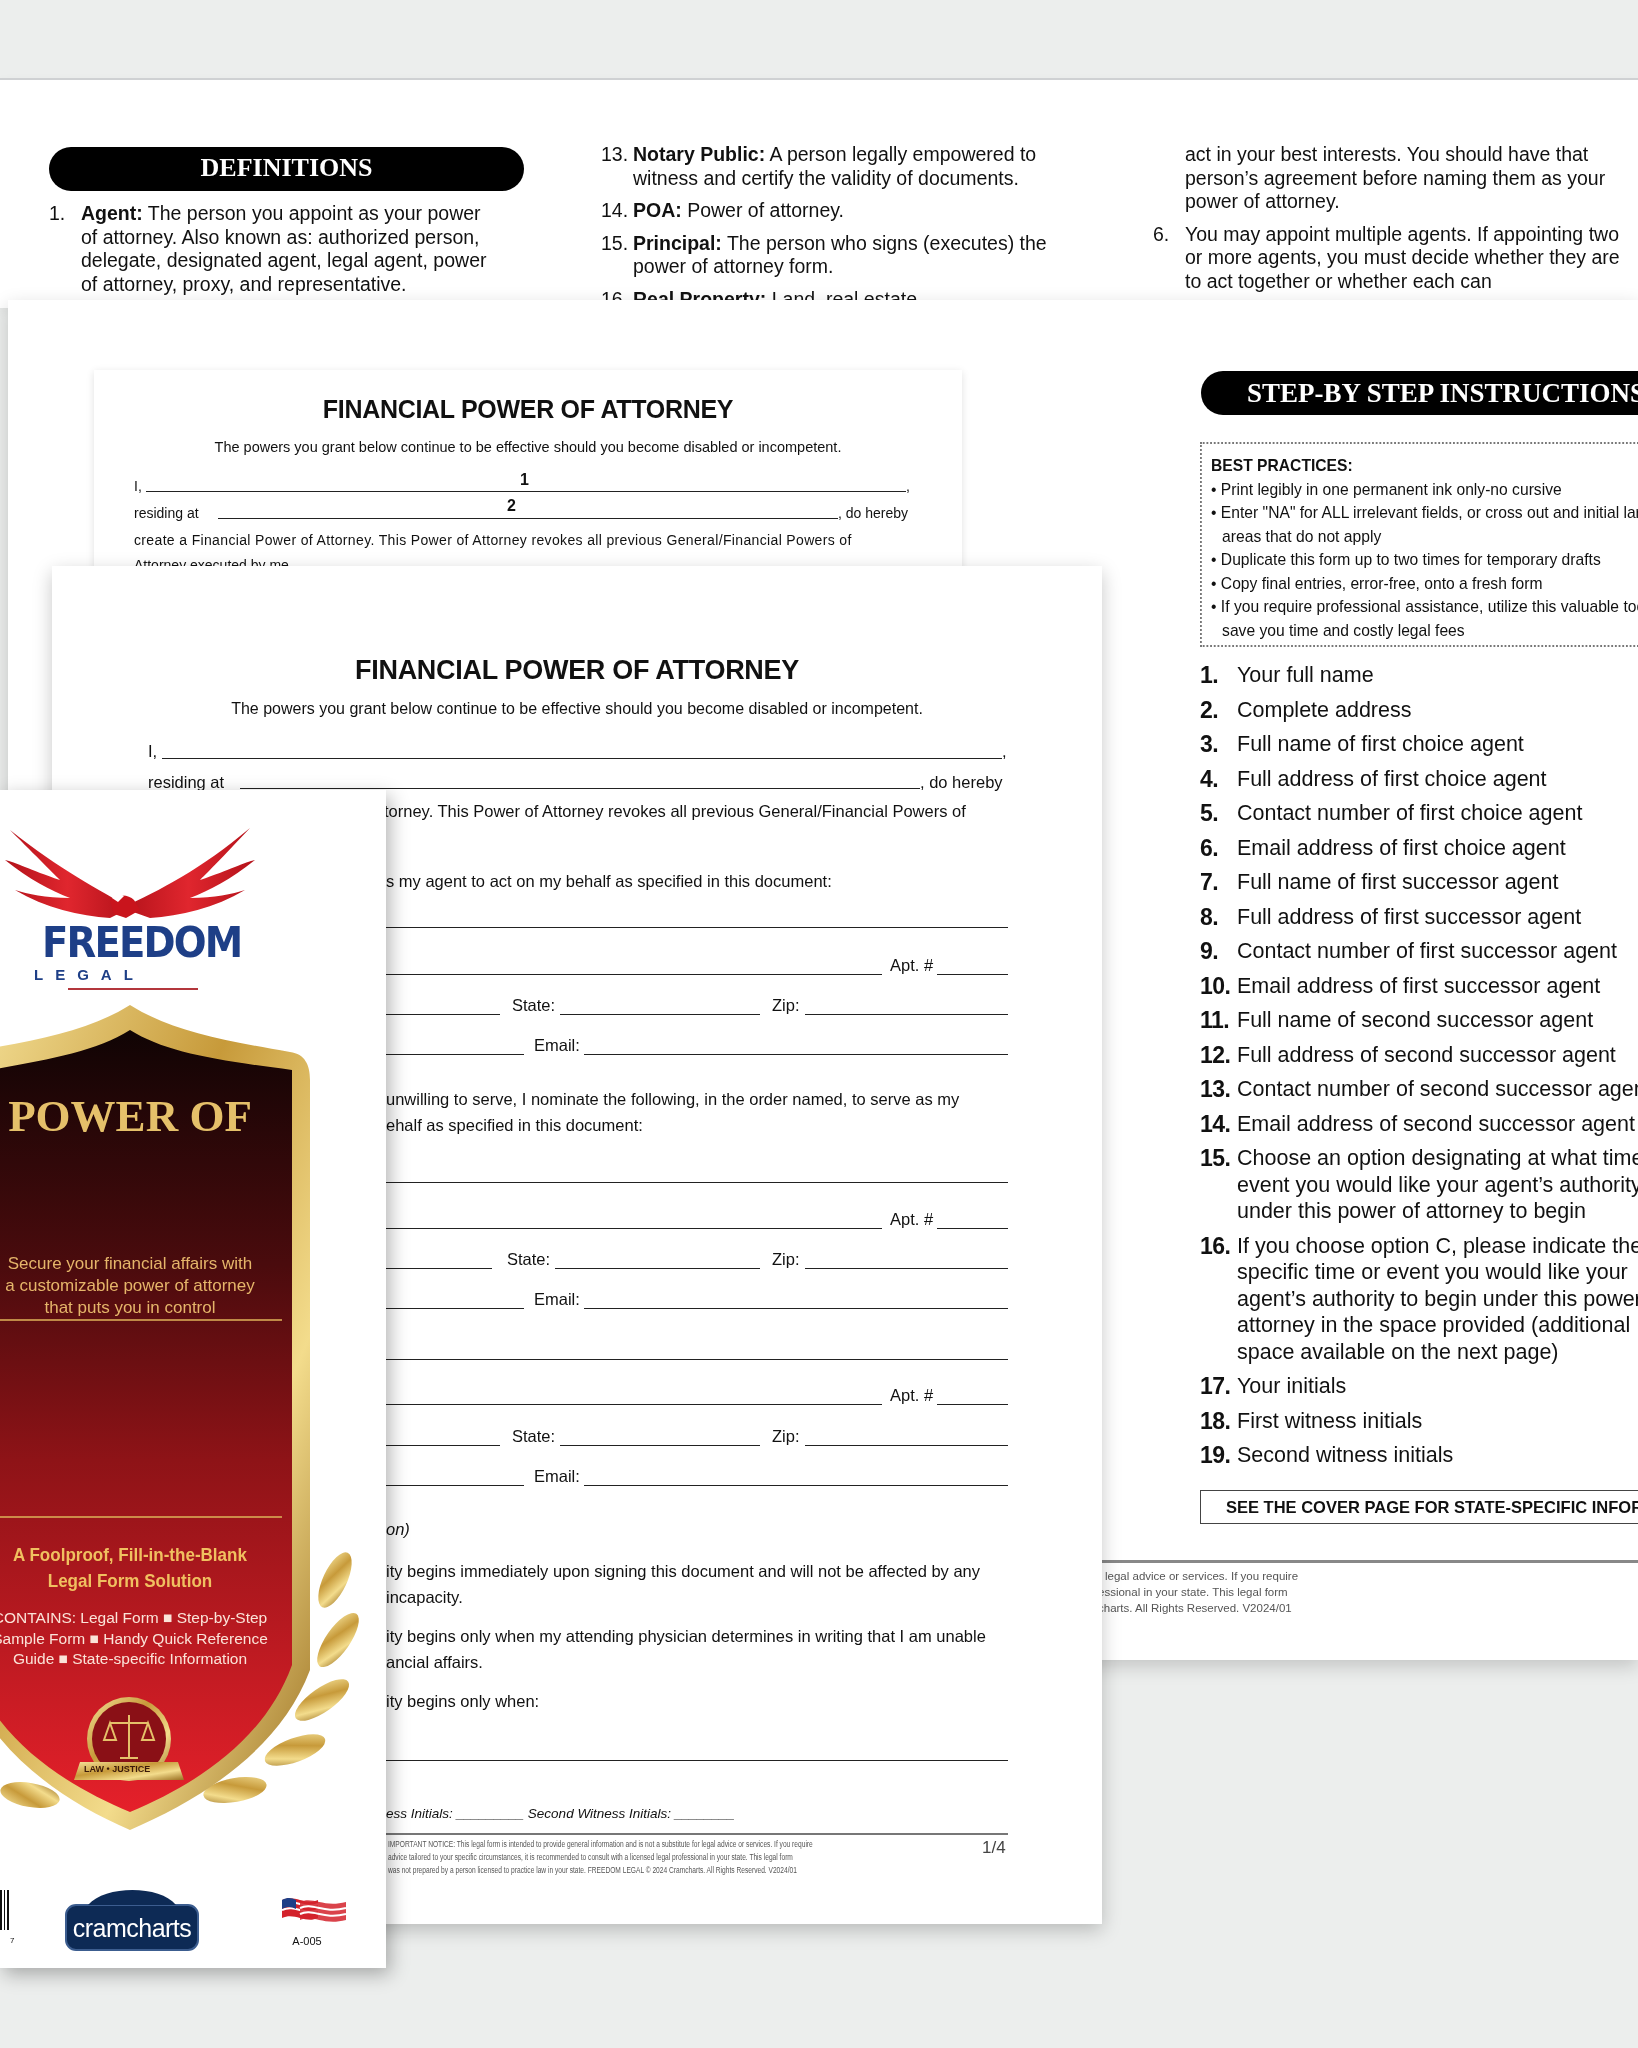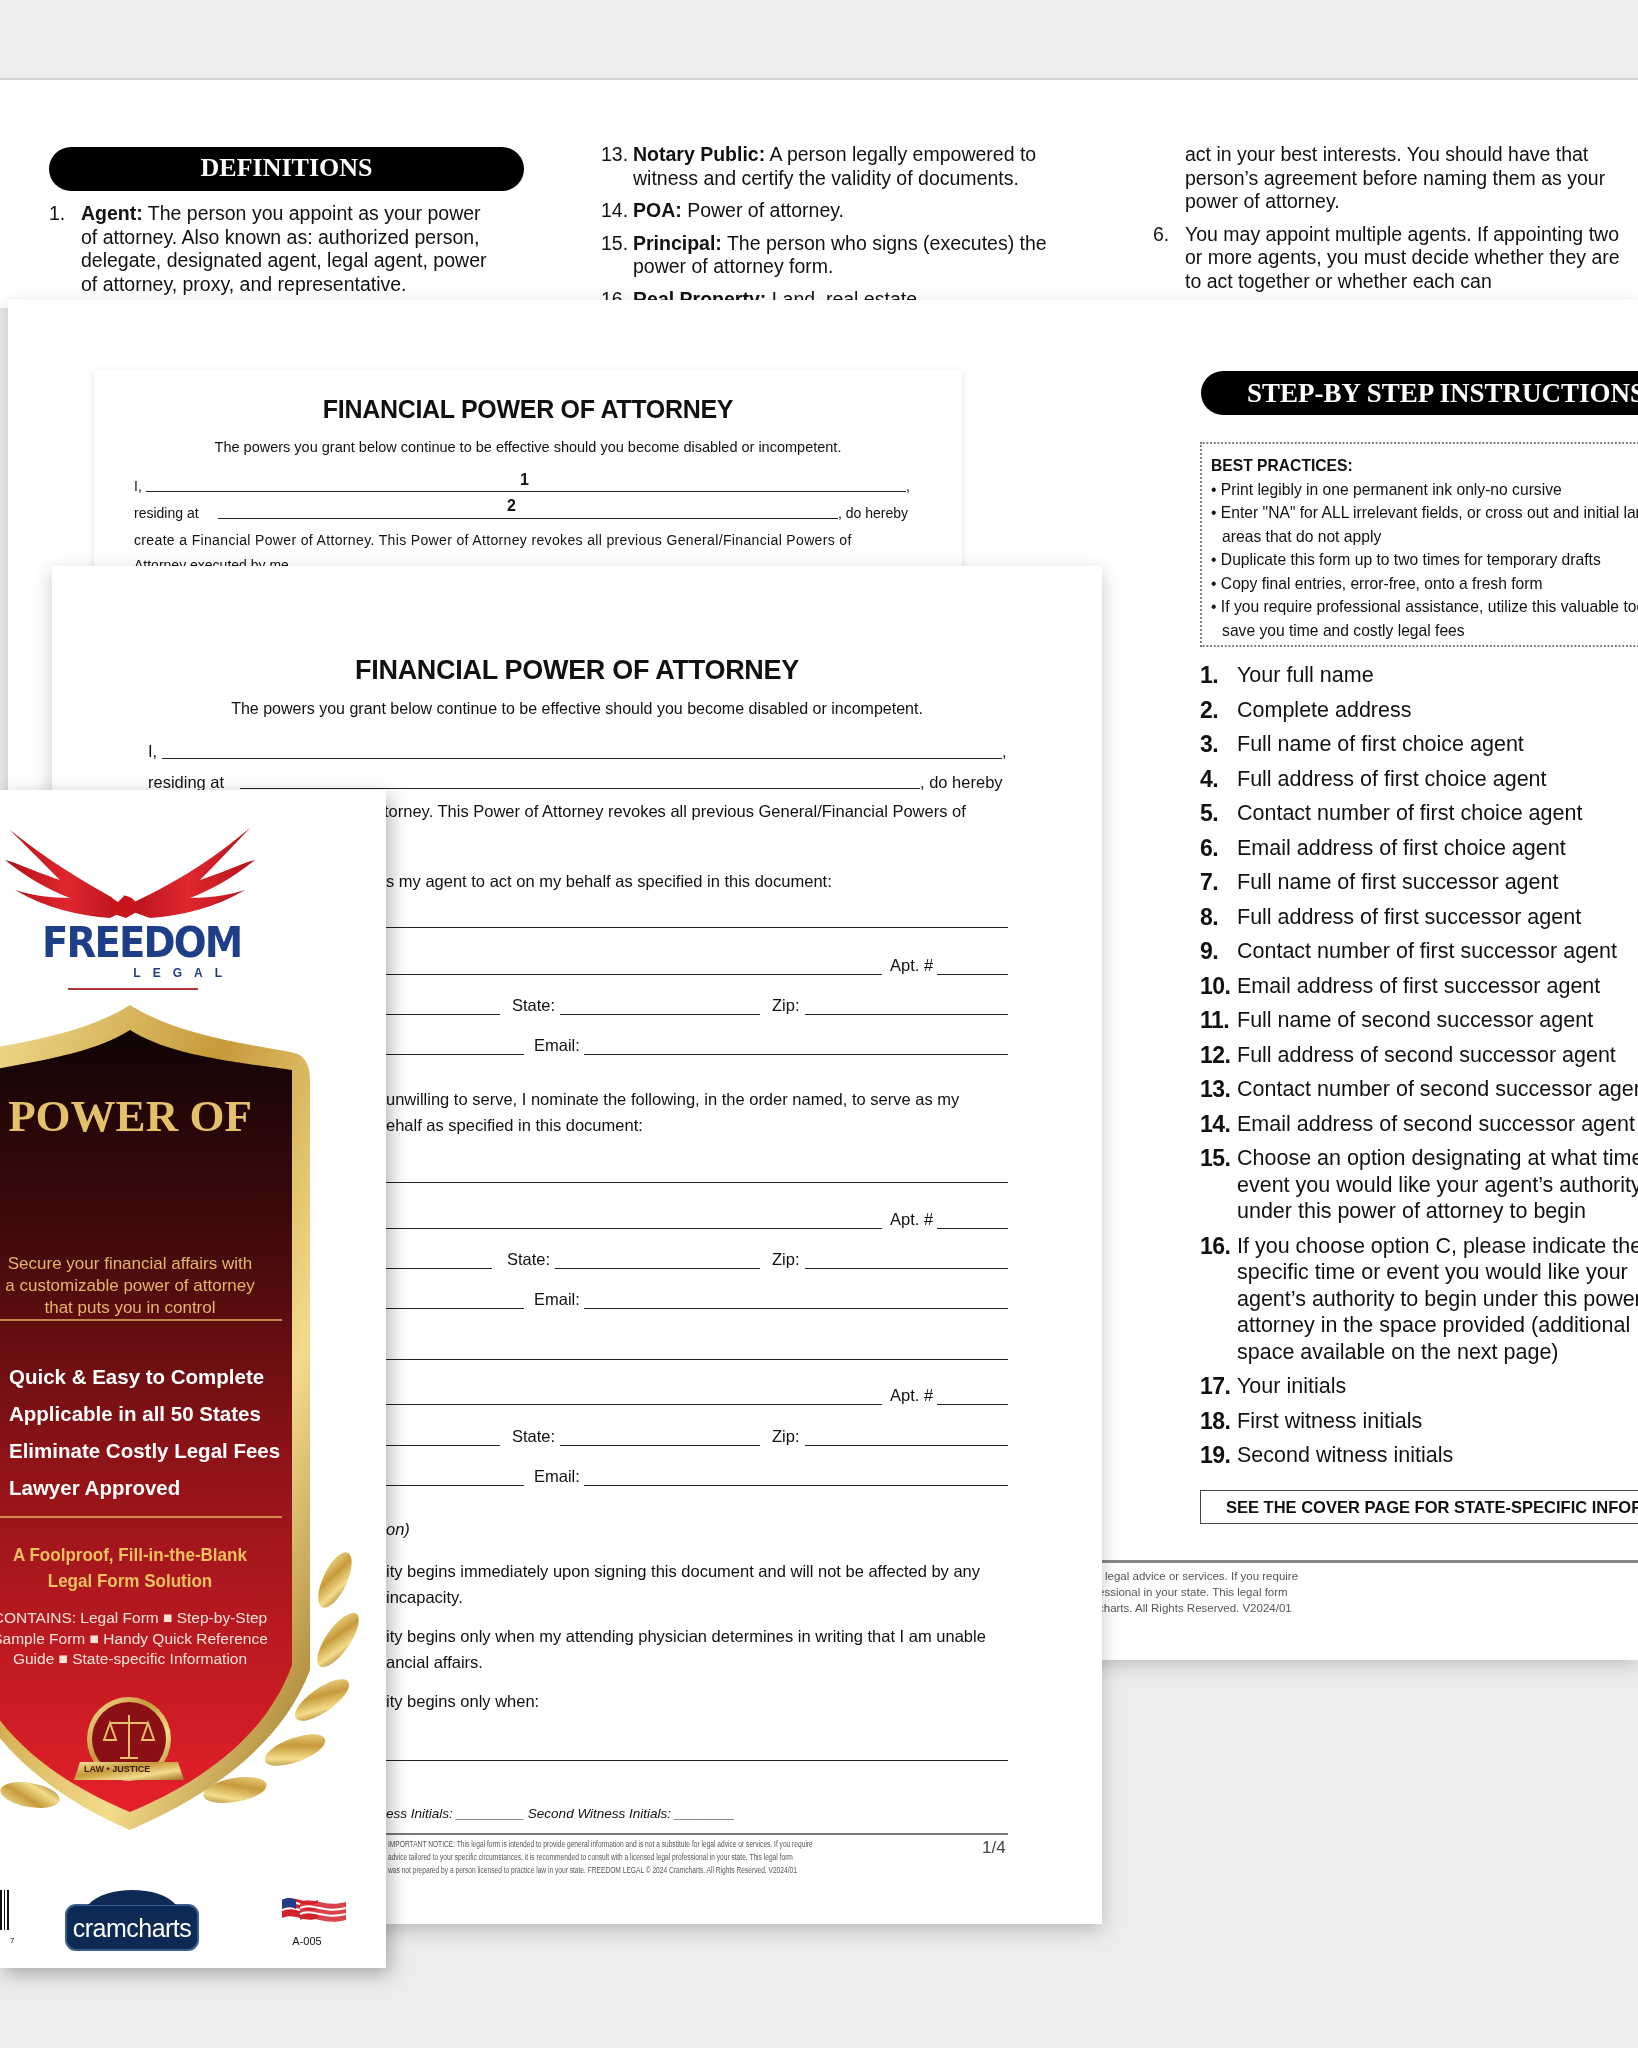--- a/index.html
+++ b/index.html
@@ -253,37 +253,31 @@
     <g>
       <path d="M282 1110 C295 1104 305 1116 318 1110 L318 1128 C305 1134 295 1122 282 1128 Z" fill="#d3222b"></path>
       <path d="M282 1114 C295 1108 305 1120 318 1114 M282 1120 C295 1114 305 1126 318 1120" stroke="#fff" stroke-width="2" fill="none"></path>
       <path d="M282 1110 C288 1107 292 1108 296 1110 L296 1119 C292 1117 288 1116 282 1119 Z" fill="#1e3f87"></path>
       <path d="M300 1112 C313 1106 323 1118 346 1112 L346 1130 C323 1136 313 1124 300 1130 Z" fill="#d3222b" opacity=".85"></path>
       <path d="M300 1118 C313 1112 323 1124 346 1118 M300 1124 C313 1118 323 1130 346 1124" stroke="#fff" stroke-width="2" fill="none"></path>
     </g>
   </svg>
 
   <div class="abs" style="left:34px;top:128px;width:200px;text-align:center;font-family:'DejaVu Sans',sans-serif;font-weight:bold;font-size:42px;color:#1e3f87;letter-spacing:-2px;transform:scaleX(.92)">FREEDOM</div>
-    <div class="abs" style="left:34px;top:176px;width:200px;text-align:right;font-size:12px;font-weight:bold;color:#1e3f87;letter-spacing:12px">LEGAL</div>
+    <div class="abs" style="left:34px;top:176px;width:200px;text-align:left;font-size:15px;font-weight:bold;color:#1e3f87;letter-spacing:12px">LEGAL</div>
   <div class="abs" style="left:68px;top:198px;width:130px;height:2px;background:#b3363c"></div>
 
   <div class="abs" style="left:0;top:300px;width:260px;text-align:center;font-family:'Liberation Serif',serif;font-weight:bold;font-size:45px;line-height:52px;color:#e5c06a">
     <div>POWER OF</div>
   </div>
   <div class="abs" style="left:-10px;top:463px;width:280px;text-align:center;font-size:17px;line-height:22px;color:#e5b56a">
     <div>Secure your financial affairs with</div>
     <div>a customizable power of attorney</div>
     <div>that puts you in control</div>
   </div>
-  <div class="abs" style="left:9px;top:568px;font-size:20.5px;line-height:37px;font-weight:bold;color:#fff;white-space:nowrap">
-    <div>Quick &amp; Easy to Complete</div>
-    <div>Applicable in all 50 States</div>
-    <div>Eliminate Costly Legal Fees</div>
-    <div>Lawyer Approved</div>
-  </div>
   <div class="abs" style="left:-5px;top:752px;width:270px;text-align:center;font-weight:bold;font-size:18.5px;line-height:26px;color:#f0c060;transform:scaleX(.92)">
     <div>A Foolproof, Fill-in-the-Blank</div>
     <div>Legal Form Solution</div>
   </div>
   <div class="abs" style="left:-20px;top:818px;width:300px;text-align:center;font-size:15.5px;line-height:20.5px;color:#fbe3d8">
     <div>CONTAINS: Legal Form ■ Step-by-Step</div>
     <div>Sample Form ■ Handy Quick Reference</div>
     <div>Guide ■ State-specific Information</div>
   </div>
   <div class="abs" style="left:84px;top:974px;width:90px;text-align:left;font-weight:bold;font-size:9px;color:#3a1a0a">LAW • JUSTICE</div>

